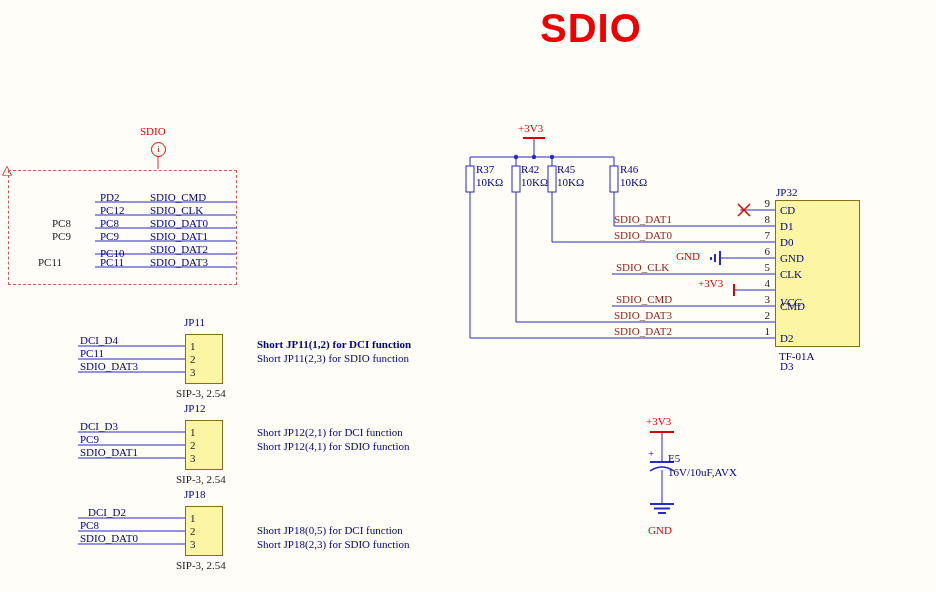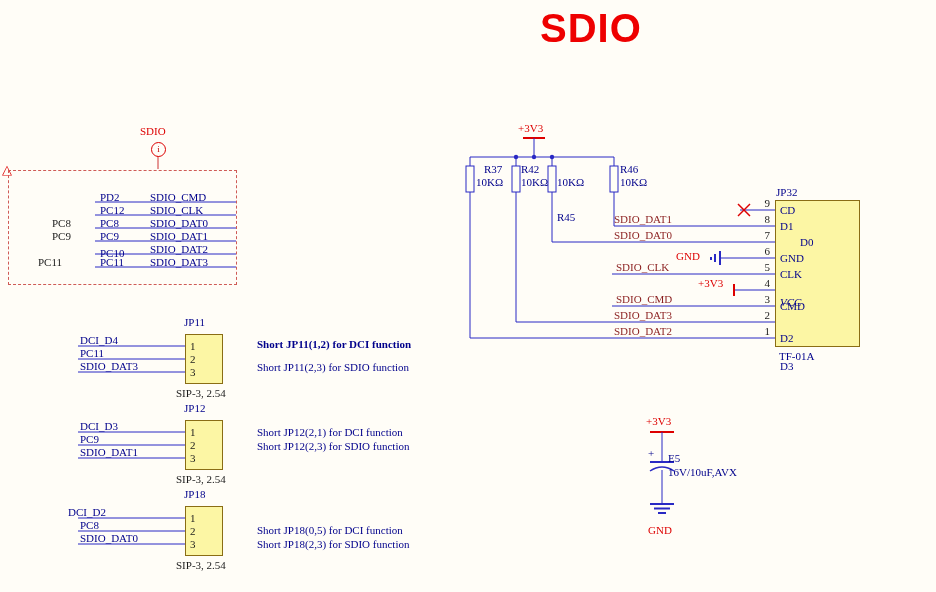--- a/index.html
+++ b/index.html
@@ -152,46 +152,46 @@
   <div class="t navy" style="left:150px;top:243px;">SDIO_DAT2</div>
   <div class="t navy" style="left:100px;top:256px;">PC11</div>
   <div class="t navy" style="left:150px;top:256px;">SDIO_DAT3</div>
 
   <div class="t blk" style="left:52px;top:217px;">PC8</div>
   <div class="t blk" style="left:52px;top:230px;">PC9</div>
   <div class="t blk" style="left:38px;top:256px;">PC11</div>
 
   <div class="t red" style="left:518px;top:122px;">+3V3</div>
 
-  <div class="t navy" style="left:476px;top:163px;padding-left:8px;">R37</div>
+  <div class="t navy" style="left:476px;top:163px;">R37</div>
   <div class="t navy" style="left:476px;top:176px;">10KΩ</div>
   <div class="t navy" style="left:521px;top:163px;">R42</div>
   <div class="t navy" style="left:521px;top:176px;">10KΩ</div>
-  <div class="t navy" style="left:557px;top:163px;margin-top:48px;">R45</div>
+  <div class="t navy" style="left:557px;top:163px;">R45</div>
   <div class="t navy" style="left:557px;top:176px;">10KΩ</div>
   <div class="t navy" style="left:620px;top:163px;">R46</div>
   <div class="t navy" style="left:620px;top:176px;">10KΩ</div>
 
   <div class="t navy" style="left:776px;top:186px;">JP32</div>
   <div class="ybox" style="left:775px;top:200px;width:85px;height:147px;"></div>
   <div class="t navy" style="left:779px;top:350px;">TF-01A</div>
 
   <div class="pnum" style="left:744px;top:197px;">9</div>
   <div class="pnum" style="left:744px;top:213px;">8</div>
   <div class="pnum" style="left:744px;top:229px;">7</div>
   <div class="pnum" style="left:744px;top:245px;">6</div>
   <div class="pnum" style="left:744px;top:261px;">5</div>
   <div class="pnum" style="left:744px;top:277px;">4</div>
   <div class="pnum" style="left:744px;top:293px;">3</div>
   <div class="pnum" style="left:744px;top:309px;">2</div>
   <div class="pnum" style="left:744px;top:325px;">1</div>
 
   <div class="t navy" style="left:780px;top:204px;">CD</div>
   <div class="t navy" style="left:780px;top:220px;">D1</div>
-  <div class="t navy" style="left:800px;top:236px;">D0</div>
+  <div class="t navy" style="left:780px;top:236px;">D0</div>
   <div class="t navy" style="left:780px;top:252px;">GND</div>
   <div class="t navy" style="left:780px;top:268px;">CLK</div>
   <div class="t navy" style="left:780px;top:296px;font-style:italic;">VCC</div>
   <div class="t navy" style="left:780px;top:300px;">CMD</div>
   <div class="t navy" style="left:780px;top:316px;margin-top:44px;">D3</div>
   <div class="t navy" style="left:780px;top:332px;">D2</div>
 
   <div class="t maroon" style="left:614px;top:213px;">SDIO_DAT1</div>
   <div class="t maroon" style="left:614px;top:229px;">SDIO_DAT0</div>
   <div class="t red" style="left:676px;top:250px;">GND</div>
@@ -203,41 +203,41 @@
 
   <div class="t navy" style="left:184px;top:316px;">JP11</div>
   <div class="ybox" style="left:185px;top:334px;width:38px;height:50px;"></div>
   <div class="t blk" style="left:190px;top:340px;">1</div>
   <div class="t blk" style="left:190px;top:353px;">2</div>
   <div class="t blk" style="left:190px;top:366px;">3</div>
   <div class="t navy" style="left:80px;top:334px;">DCI_D4</div>
   <div class="t navy" style="left:80px;top:347px;">PC11</div>
   <div class="t navy" style="left:80px;top:360px;">SDIO_DAT3</div>
   <div class="t navy" style="left:257px;top:338px;font-weight:bold;">Short JP11(1,2) for DCI function</div>
-  <div class="t navy" style="left:257px;top:352px;margin-top:9px;">Short JP11(2,3) for SDIO function</div>
+  <div class="t navy" style="left:257px;top:352px;">Short JP11(2,3) for SDIO function</div>
   <div class="t blk" style="left:176px;top:387px;">SIP-3, 2.54</div>
 
   <div class="t navy" style="left:184px;top:402px;">JP12</div>
   <div class="ybox" style="left:185px;top:420px;width:38px;height:50px;"></div>
   <div class="t blk" style="left:190px;top:426px;">1</div>
   <div class="t blk" style="left:190px;top:439px;">2</div>
   <div class="t blk" style="left:190px;top:452px;">3</div>
   <div class="t navy" style="left:80px;top:420px;">DCI_D3</div>
   <div class="t navy" style="left:80px;top:433px;">PC9</div>
   <div class="t navy" style="left:80px;top:446px;">SDIO_DAT1</div>
   <div class="t navy" style="left:257px;top:426px;">Short JP12(2,1) for DCI function</div>
-  <div class="t navy" style="left:257px;top:440px;">Short JP12(2,3) for SDIO function</div>
+  <div class="t navy" style="left:257px;top:440px;">Short JP12(4,1) for SDIO function</div>
   <div class="t blk" style="left:176px;top:473px;">SIP-3, 2.54</div>
 
   <div class="t navy" style="left:184px;top:488px;">JP18</div>
   <div class="ybox" style="left:185px;top:506px;width:38px;height:50px;"></div>
   <div class="t blk" style="left:190px;top:512px;">1</div>
   <div class="t blk" style="left:190px;top:525px;">2</div>
   <div class="t blk" style="left:190px;top:538px;">3</div>
-  <div class="t navy" style="left:68px;top:506px;">DCI_D2</div>
+  <div class="t navy" style="left:88px;top:506px;">DCI_D2</div>
   <div class="t navy" style="left:80px;top:519px;">PC8</div>
   <div class="t navy" style="left:80px;top:532px;">SDIO_DAT0</div>
   <div class="t navy" style="left:257px;top:524px;">Short JP18(0,5) for DCI function</div>
   <div class="t navy" style="left:257px;top:538px;">Short JP18(2,3) for SDIO function</div>
   <div class="t blk" style="left:176px;top:559px;">SIP-3, 2.54</div>
 
   <div class="t red" style="left:646px;top:415px;">+3V3</div>
   <div class="t navy" style="left:648px;top:447px;">+</div>
   <div class="t navy" style="left:668px;top:452px;">E5</div>
   <div class="t navy" style="left:668px;top:466px;">16V/10uF,AVX</div>

